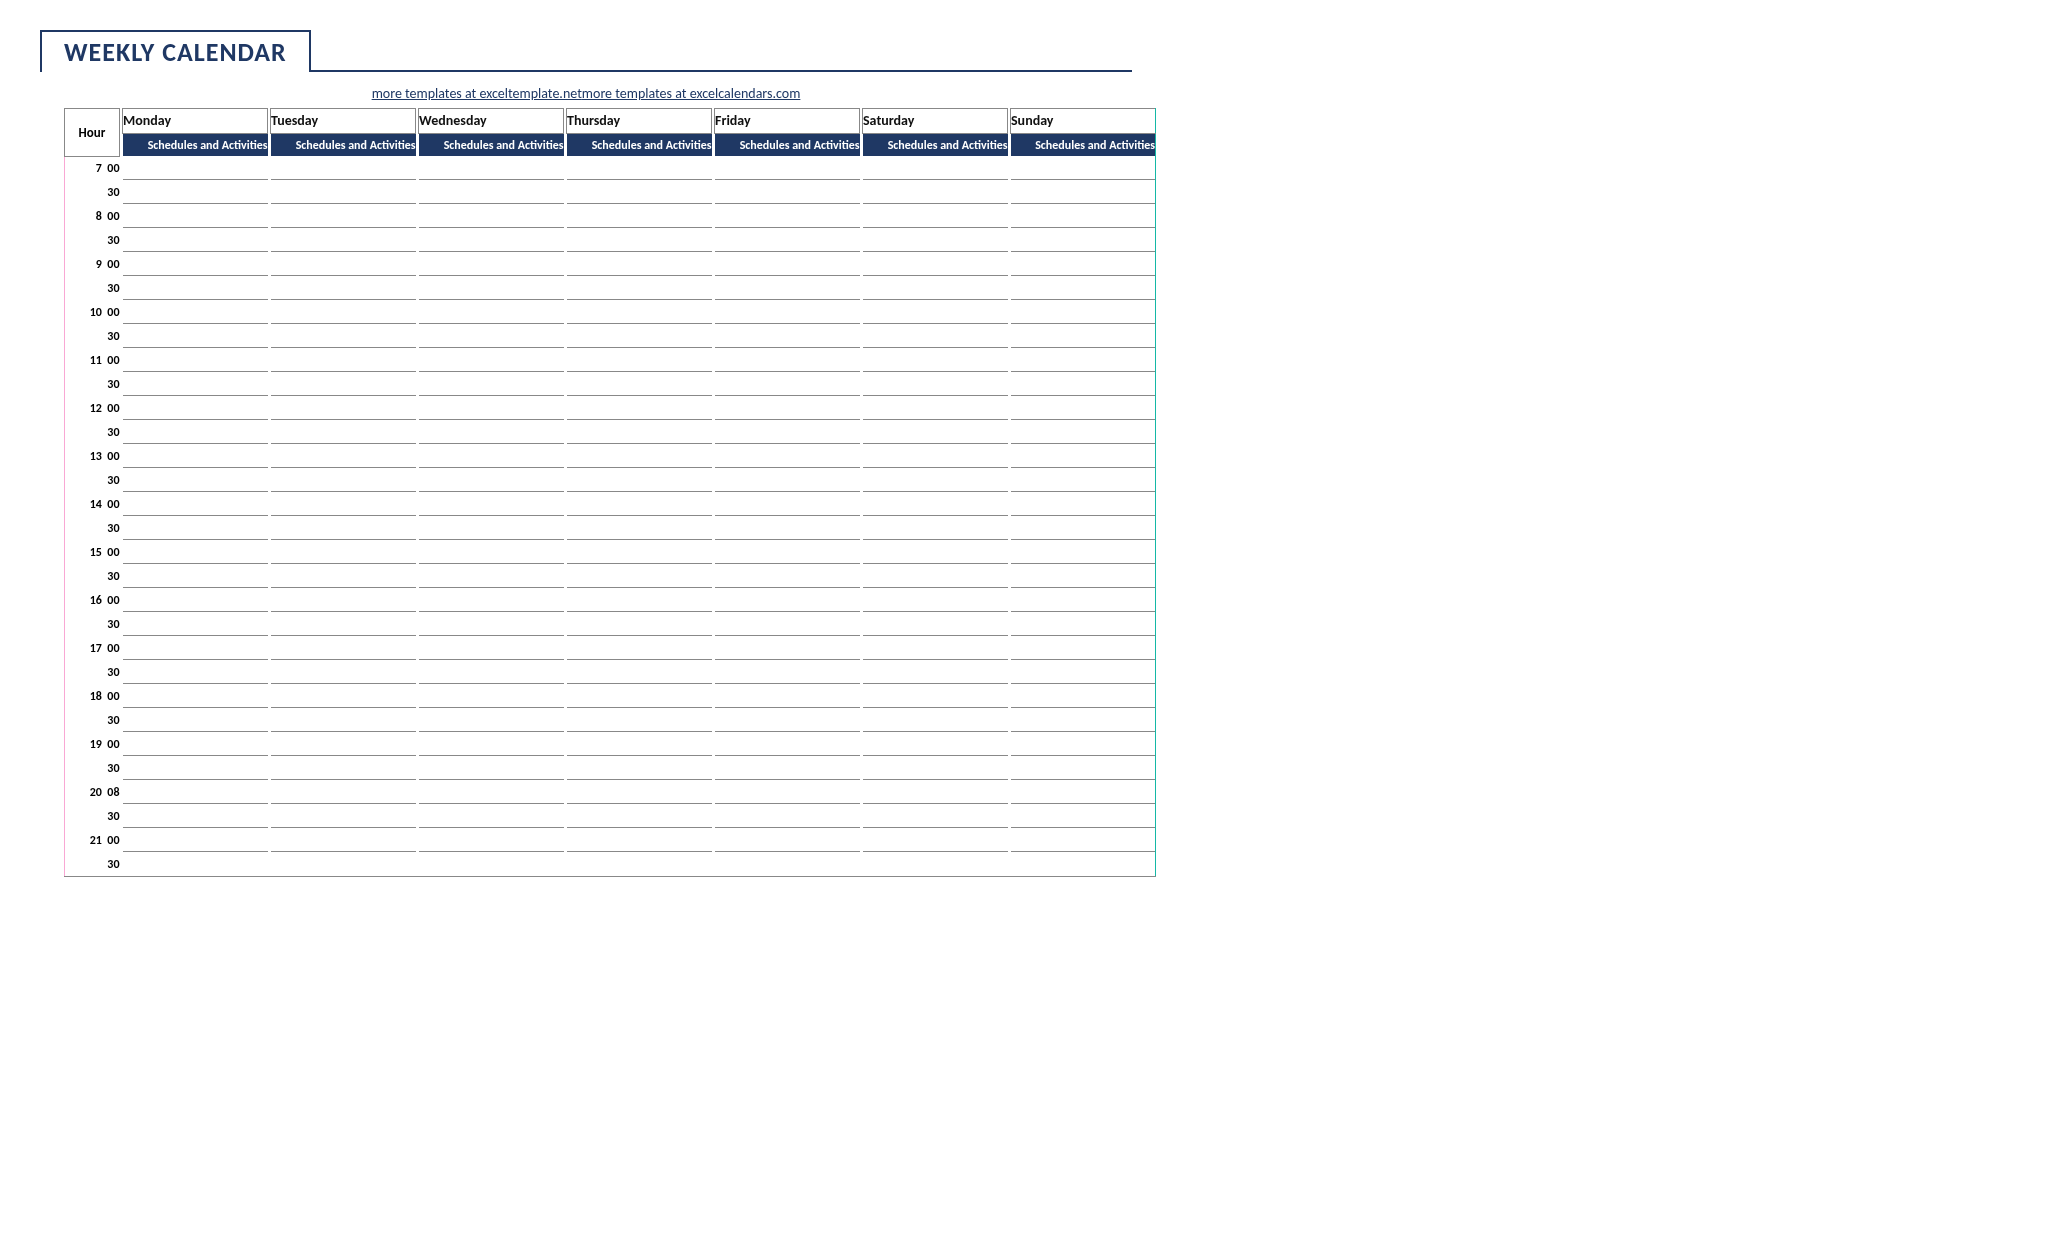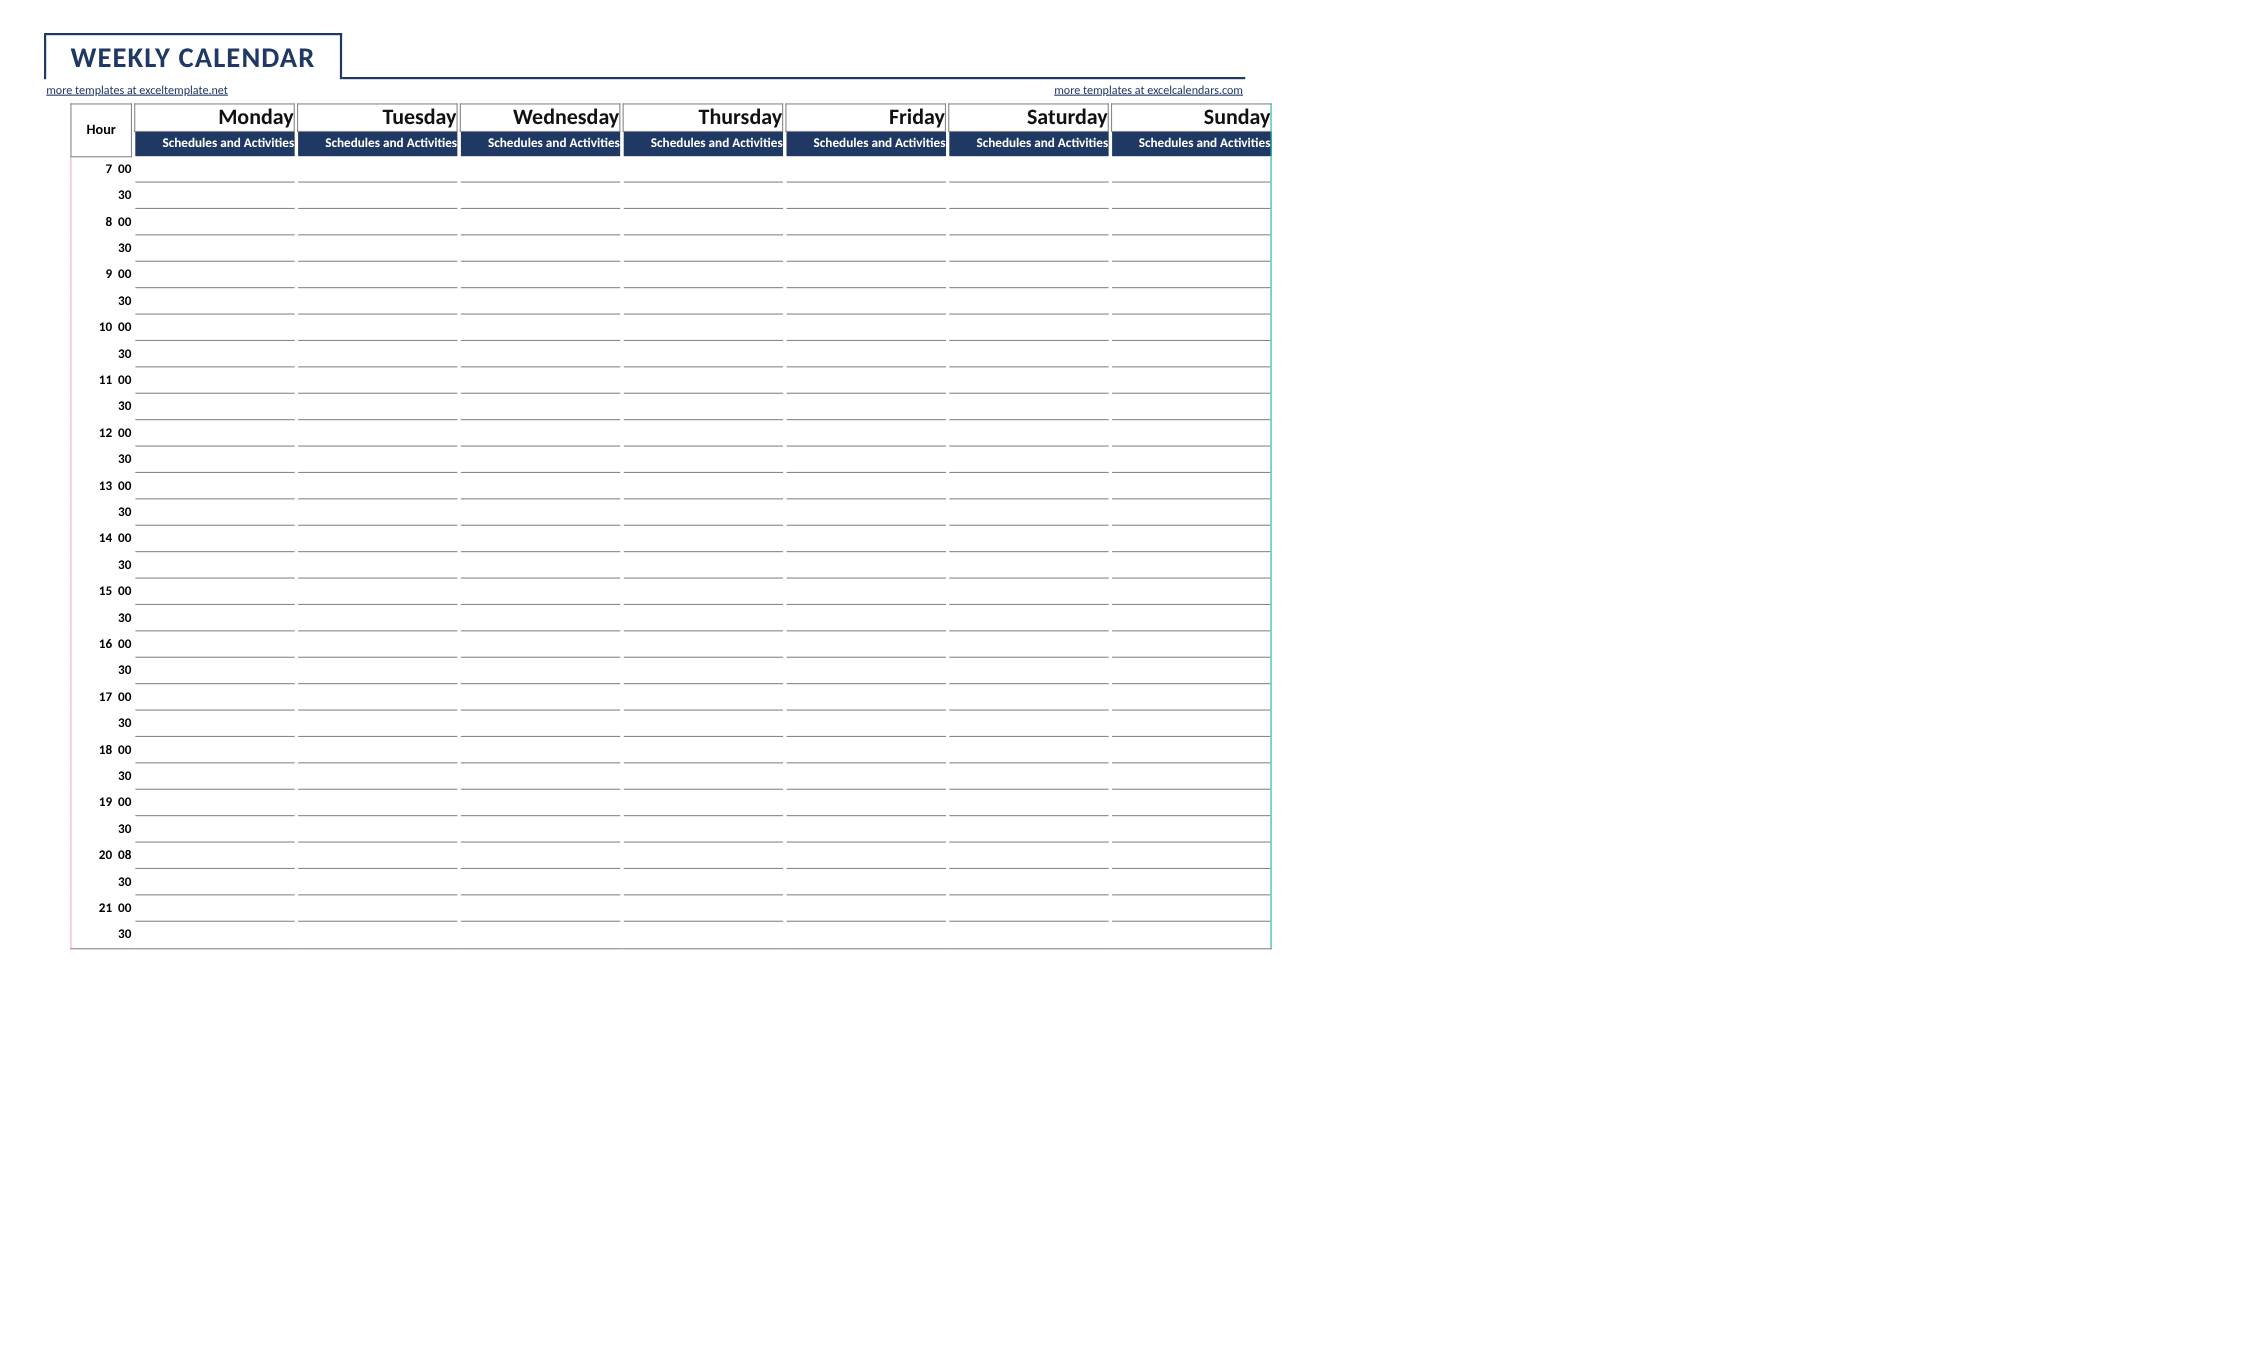--- a/index.html
+++ b/index.html
@@ -21,40 +21,40 @@
       display: inline-block;
     }
     .title-underline {
       flex: 1;
       border-bottom: 2px solid #1F3864;
       height: 0;
       margin-bottom: 0;
     }
     .links-row {
       display: flex;
-      justify-content: space-between;
-      font-size: 11px;
-      padding: 3px 2px 6px 2px;
+      justify-content: center;
+      font-size: 14px;
+      padding: 13px 2px 6px 2px;
     }
     .links-row a { color: #1F3864; text-decoration: underline; }
     table.cal {
       border-collapse: collapse;
       width: 100%;
       table-layout: fixed;
       margin-left: 24px;
     }
     .cal th, .cal td { padding: 0; }
     .col-hour   { width: 55px; }
     .col-gap    { width: 3px; }
     .col-day    { width: auto; }
     .day-head {
       border: 1px solid #888;
-      text-align: right;
+      text-align: left;
       font-weight: 700;
-      font-size: 20px;
+      font-size: 14px;
       color: #111;
       background: #fff;
       height: 24px;
       line-height: 24px;
     }
     .sub-head {
       background: #1F3864;
       color: #fff;
       font-weight: 700;
       font-size: 12px;

